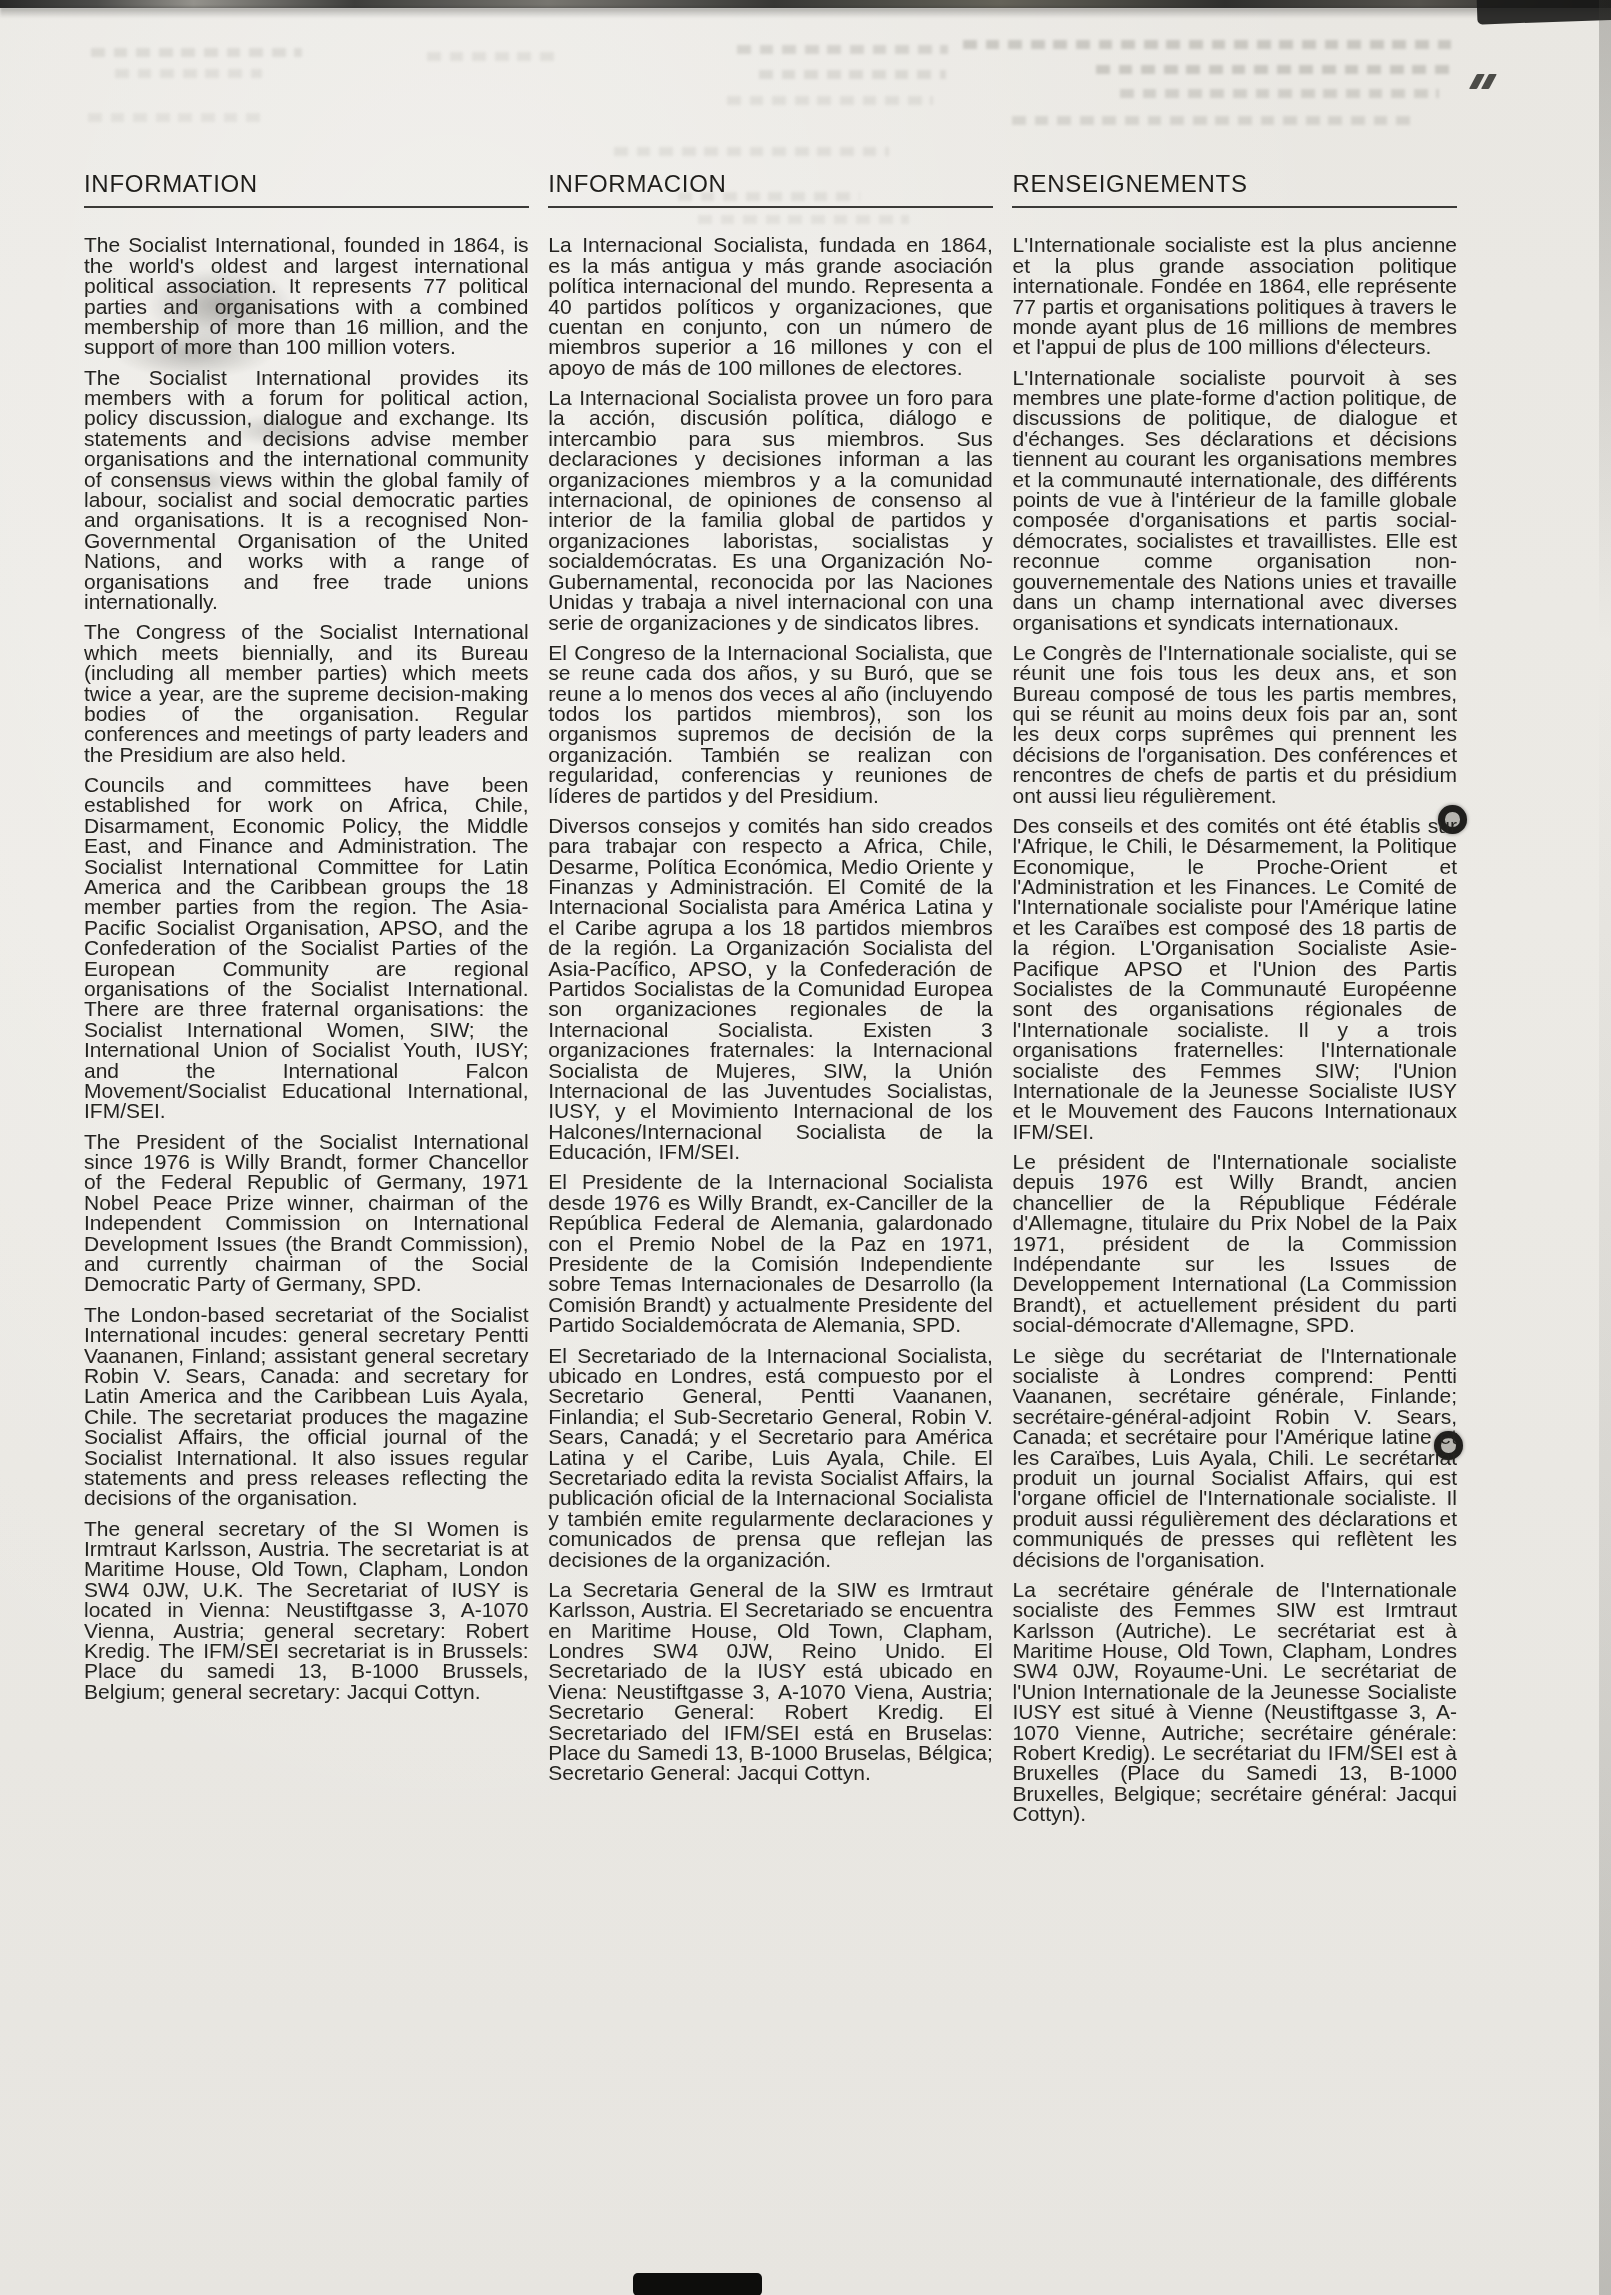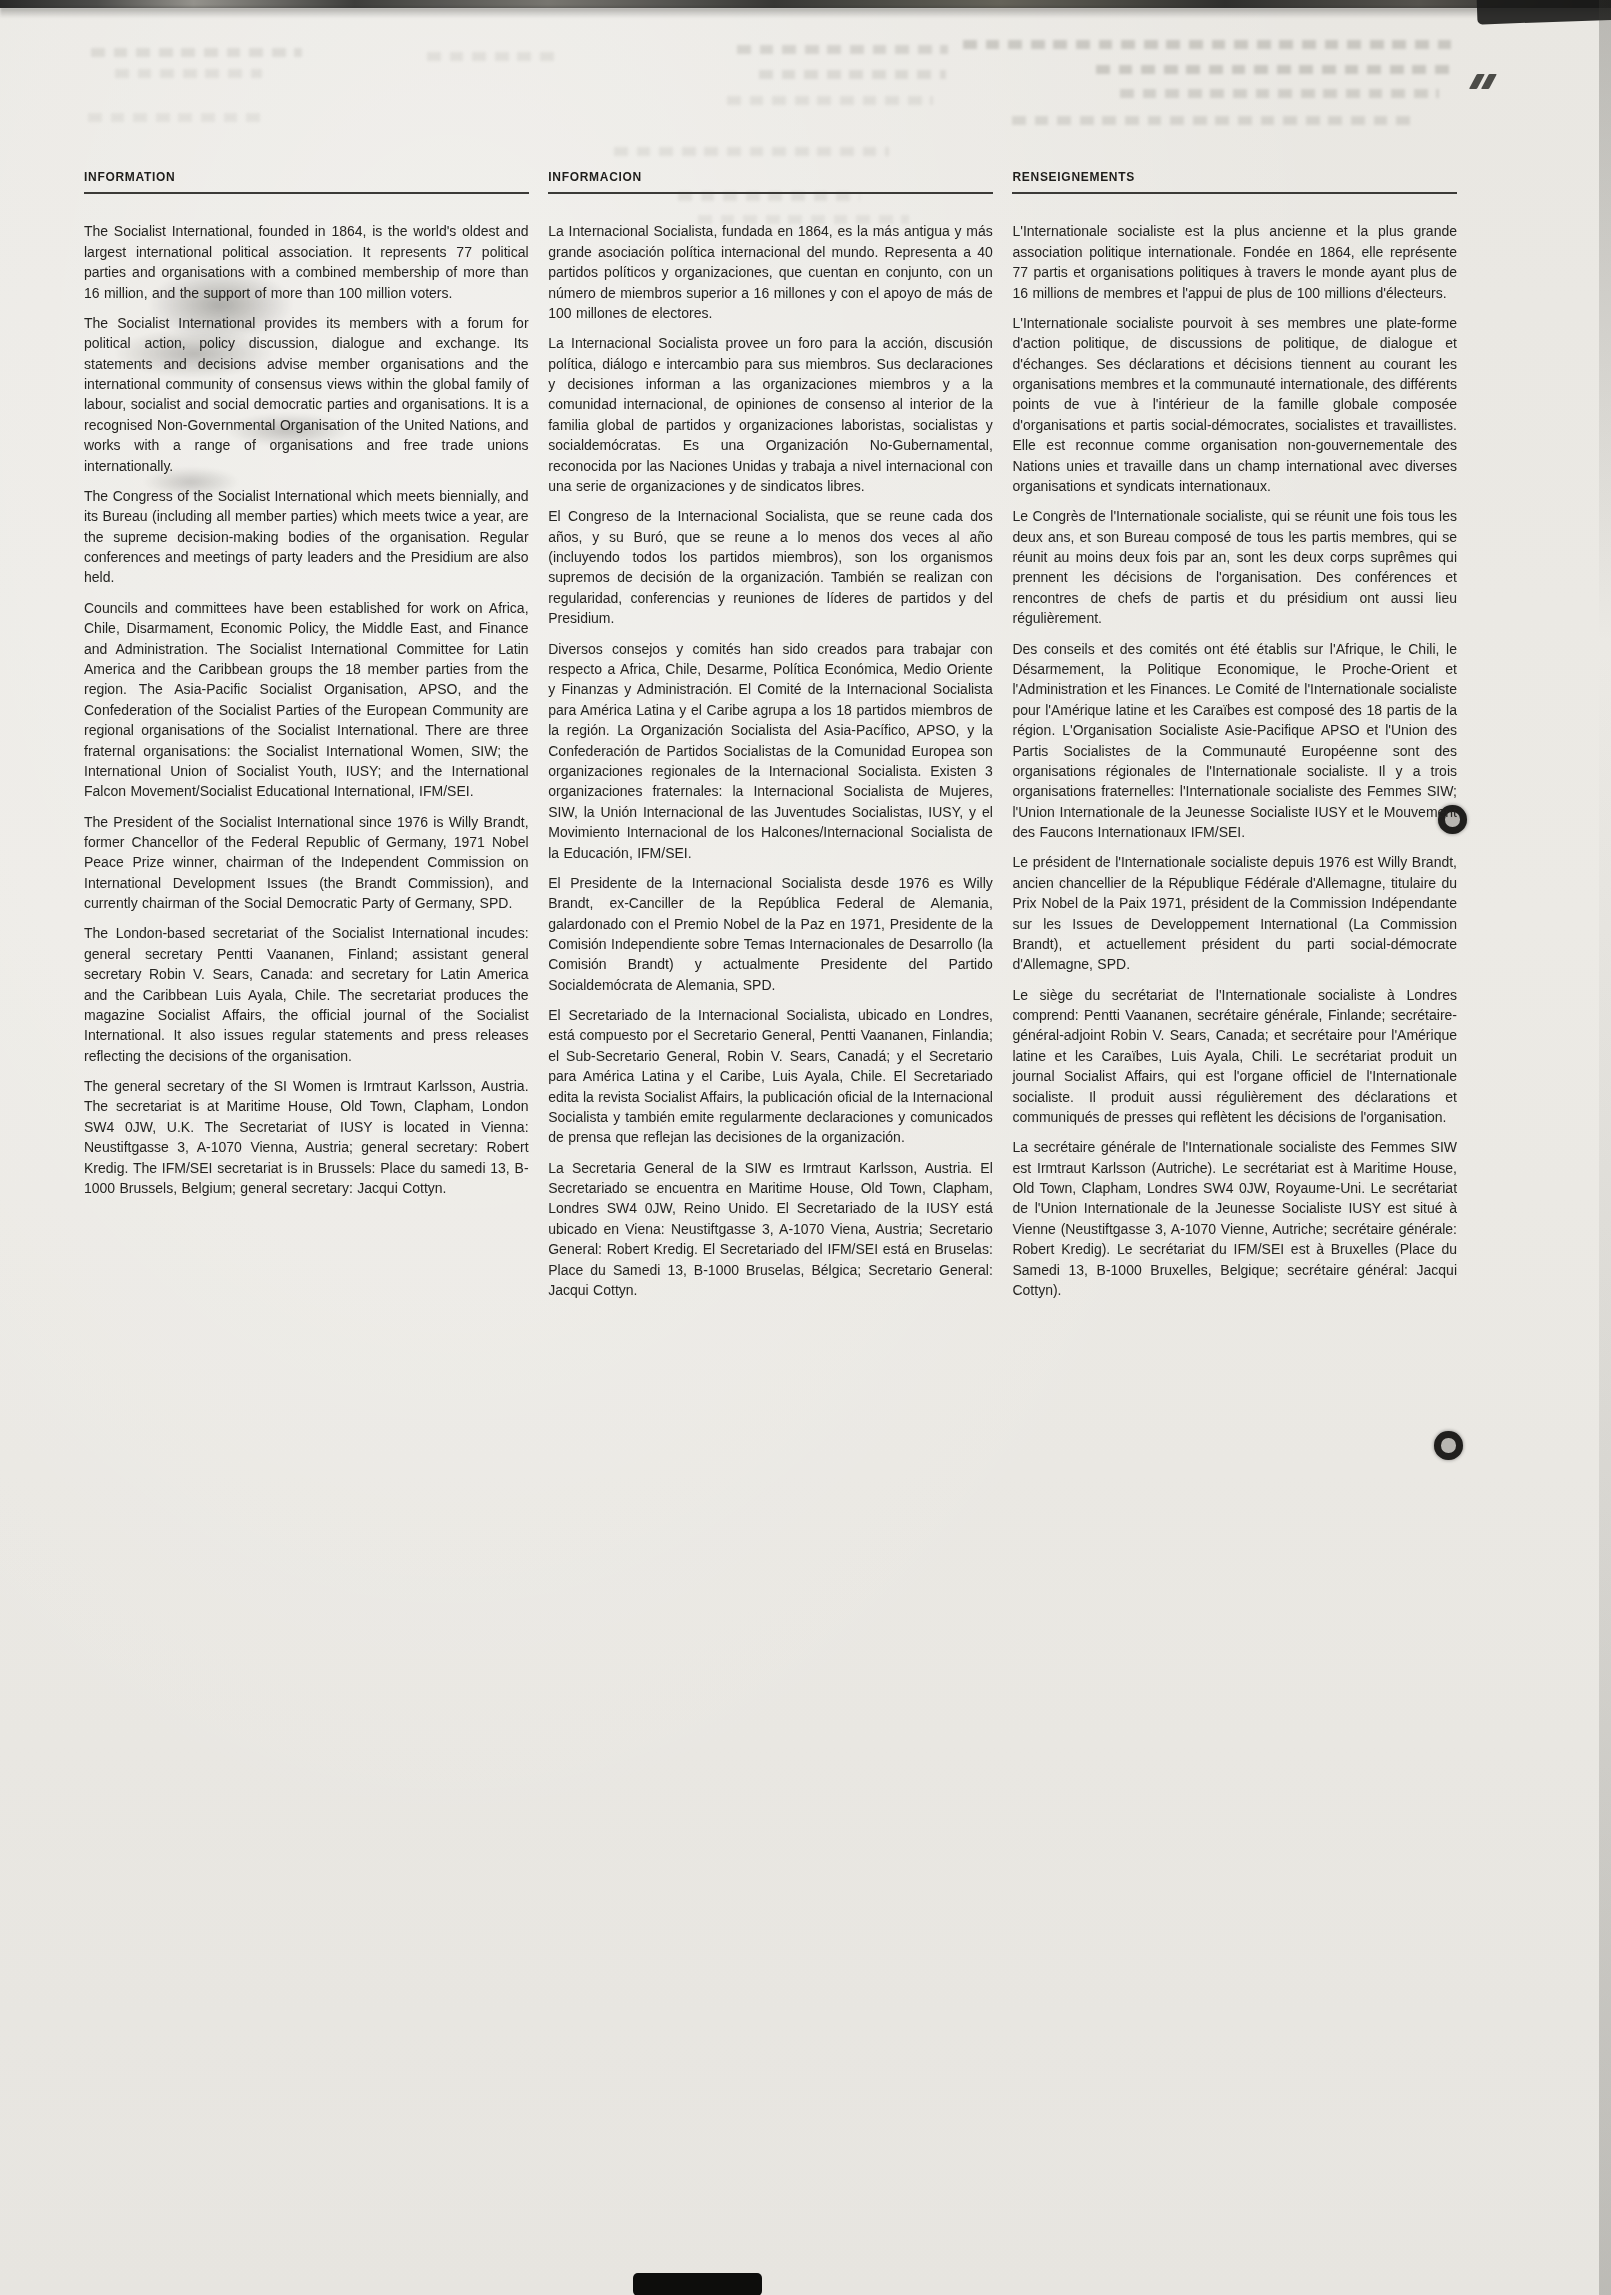--- a/index.html
+++ b/index.html
@@ -16,26 +16,26 @@
   }
 
   
   .columns {
     position:absolute; left:84px; top:170px;
     width:1373px;
     display:flex; gap:19.7px;
   }
   .column { width:445px; }
   .col-header {
-    font-size:12px; font-weight:bold; letter-spacing:0.7px;
+    font-size:24px; font-weight:normal; letter-spacing:0.7px;
     margin:0 0 7.9px 0; color:#1f1e1b;
   }
   .col-rule { height:2px; background:#3b3a37; margin:0 0 27.5px 0; }
   .column p {
-    font-size:14px; line-height:20.4px;
+    font-size:21px; line-height:20.4px;
     text-align:justify; text-justify:inter-word;
     margin:0 0 9.8px 0;
     word-spacing:0.5px;
     hyphens:auto; -webkit-hyphens:auto;
   }
 
   
   .scan-top {
     position:absolute; top:0; left:0; width:100%; height:7.9px;
     background:linear-gradient(90deg,

